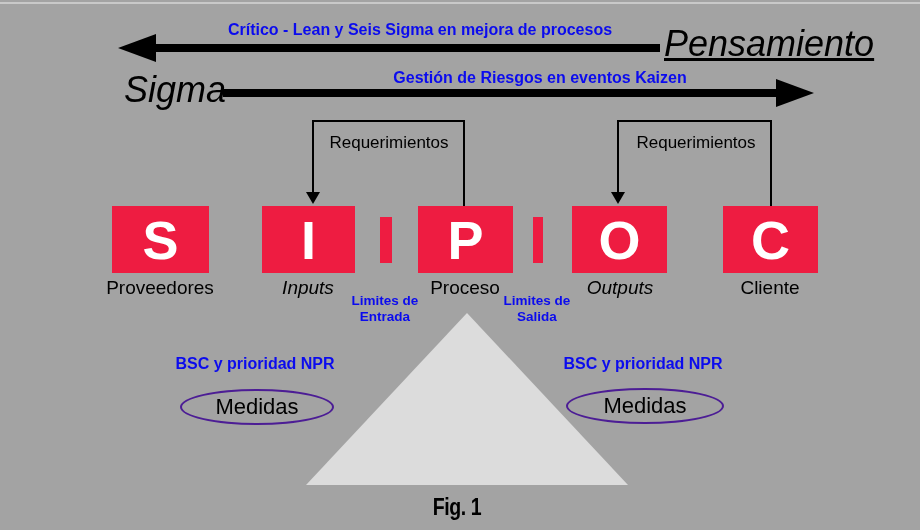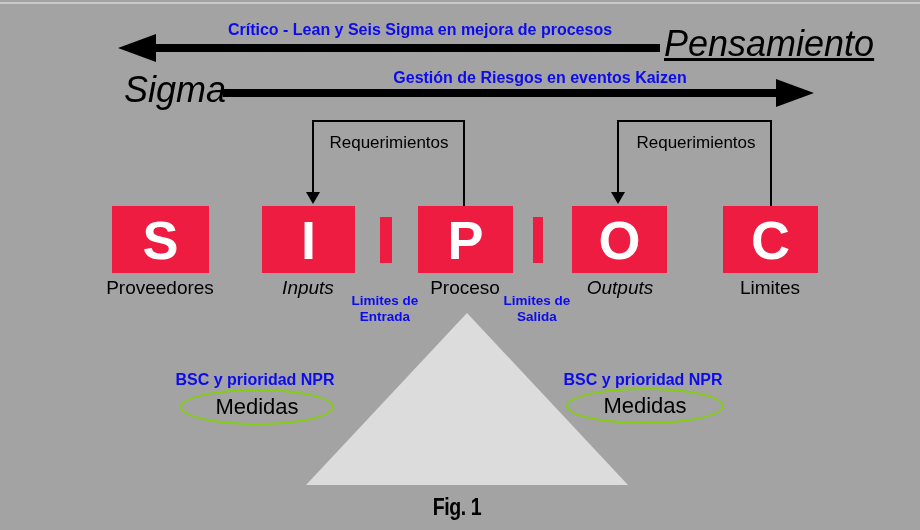--- a/index.html
+++ b/index.html
@@ -20,22 +20,22 @@
   .head-down{width:0;height:0;border-left:7px solid transparent;border-right:7px solid transparent;border-top:12px solid #000;}
   .bline{background:#000;}
   .req-label{font-size:17px;line-height:1;}
   
   .sbox{background:#ee1c41;color:#fff;display:flex;align-items:center;justify-content:center;
         font-weight:bold;font-size:54px;line-height:1;top:206px;height:67px;}
   .sep{background:#ee1c41;top:217px;height:46px;}
   .box-label{font-size:19px;line-height:1;top:278px;}
   .italic{font-style:italic;}
   .limites{font-size:13.5px;line-height:1.2;top:293px;}
-  .bsc{font-size:16px;line-height:1;top:372px;white-space:nowrap;}
-  .ellipse{border:2px solid #84cc16;border-radius:50%;display:flex;align-items:center;justify-content:center;
+  .bsc{font-size:16px;line-height:1;top:356px;white-space:nowrap;}
+  .ellipse{border:2px solid #4c1d95;border-radius:50%;display:flex;align-items:center;justify-content:center;
            font-size:22px;line-height:1;background:transparent;}
   .fig{font-size:23px;font-weight:bold;transform:scaleX(0.85);letter-spacing:-0.5px;white-space:nowrap;}
 </style>
 </head>
 <body>
 
 <div class="canvas">
 
   <div class="abs hairline"></div>
 
@@ -80,21 +80,21 @@
     <span>O</span>
   </div>
   <div class="abs sbox" style="left:723px;width:95px;">
     <span>C</span>
   </div>
 
   <div class="abs box-label center" style="left:85px;width:150px;">Proveedores</div>
   <div class="abs box-label center italic" style="left:233px;width:150px;">Inputs</div>
   <div class="abs box-label center" style="left:390px;width:150px;">Proceso</div>
   <div class="abs box-label center italic" style="left:545px;width:150px;">Outputs</div>
-  <div class="abs box-label center" style="left:695px;width:150px;">Limites</div>
+  <div class="abs box-label center" style="left:695px;width:150px;">Cliente</div>
 
   <div class="abs limites blue-bold center" style="left:325px;width:120px;">
     <div>Limites de</div>
     <div>Entrada</div>
   </div>
   <div class="abs limites blue-bold center" style="left:477px;width:120px;">
     <div>Limites de</div>
     <div>Salida</div>
   </div>
 

